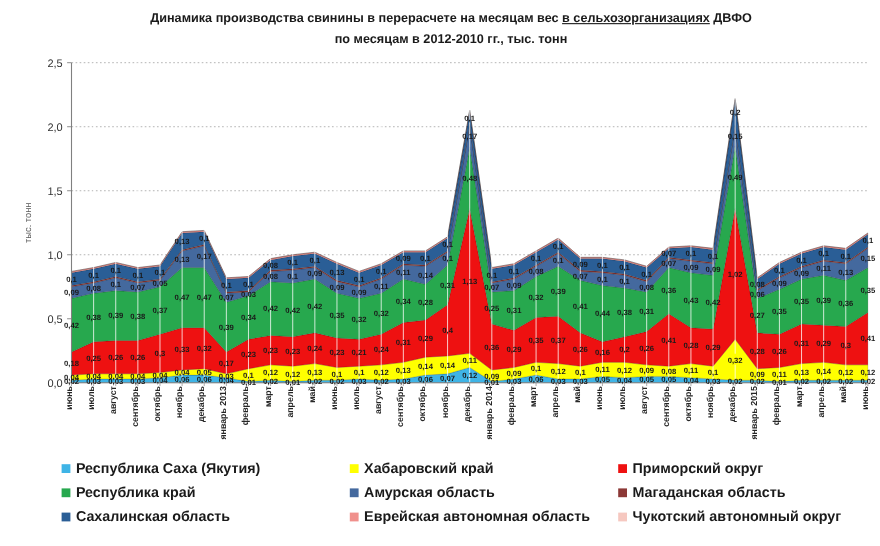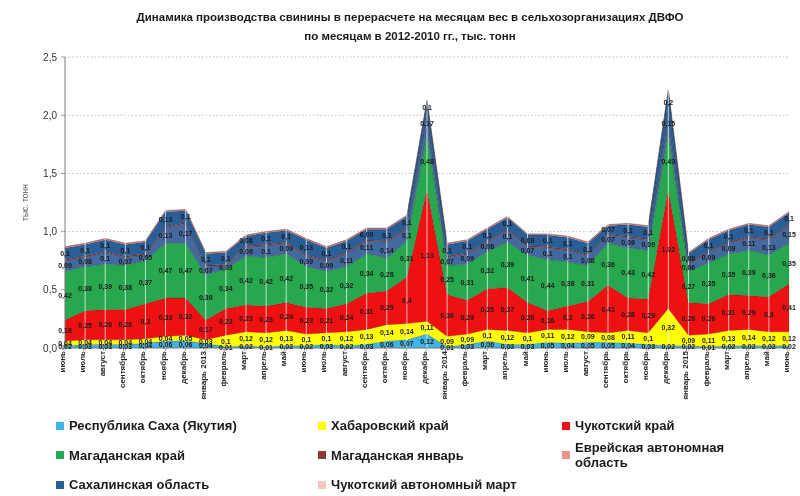--- a/index.html
+++ b/index.html
@@ -1,20 +1,20 @@
 <!DOCTYPE html>
 <html><head>
 <meta charset="utf-8">
 <style>
   html,body{margin:0;padding:0;background:#ffffff;}
   #page{position:relative;width:800px;height:496px;background:#ffffff;overflow:hidden;
         font-family:"Liberation Sans","DejaVu Sans",sans-serif;}
   #title{position:absolute;top:8px;left:40px;width:740px;text-align:center;
          font-size:11.5px;font-weight:bold;color:#1a1a1a;line-height:1.65;}
-  #title .u{margin-top:40px;}
+  #title .u{text-decoration:underline;margin-top:40px;}
   #chart-svg{position:absolute;top:0;left:0;}
   #legend{position:absolute;left:56px;top:418px;width:724px;
           display:grid;grid-template-columns:262px 244px 1fr;row-gap:7px;}
   .legend-item{display:flex;align-items:center;font-size:13px;font-weight:bold;color:#1a1a1a;}
   .legend-swatch{width:8px;height:8px;margin-right:5px;flex:0 0 auto;}
 </style>
 </head>
 <body>
 
 <div id="page">
@@ -391,36 +391,40 @@
       <div class="legend-item">
         <span class="legend-swatch" style="background: rgb(63, 180, 230);"></span>
         <span>Республика Саха (Якутия)</span>
       </div>
       <div class="legend-item">
         <span class="legend-swatch" style="background: rgb(255, 255, 0);"></span>
         <span>Хабаровский край</span>
       </div>
       <div class="legend-item">
         <span class="legend-swatch" style="background: rgb(238, 17, 17);"></span>
-        <span>Чукотский край</span>
+        <span>Приморский округ</span>
       </div>
       <div class="legend-item">
         <span class="legend-swatch" style="background: rgb(39, 168, 78);"></span>
-        <span>Магаданская край</span>
+        <span>Республика край</span>
+      </div>
+      <div class="legend-item">
+        <span class="legend-swatch" style="background: rgb(68, 105, 158);"></span>
+        <span>Амурская область</span>
       </div>
       <div class="legend-item">
         <span class="legend-swatch" style="background: rgb(140, 56, 54);"></span>
-        <span>Магаданская январь</span>
+        <span>Магаданская область</span>
+      </div>
+      <div class="legend-item">
+        <span class="legend-swatch" style="background: rgb(42, 94, 150);"></span>
+        <span>Сахалинская область</span>
       </div>
       <div class="legend-item">
         <span class="legend-swatch" style="background: rgb(240, 144, 140);"></span>
         <span>Еврейская автономная область</span>
       </div>
       <div class="legend-item">
-        <span class="legend-swatch" style="background: rgb(42, 94, 150);"></span>
-        <span>Сахалинская область</span>
-      </div>
-      <div class="legend-item">
         <span class="legend-swatch" style="background: rgb(246, 200, 192);"></span>
-        <span>Чукотский автономный март</span>
+        <span>Чукотский автономный округ</span>
       </div>
     </div>
 </div>
 
 </body></html>

